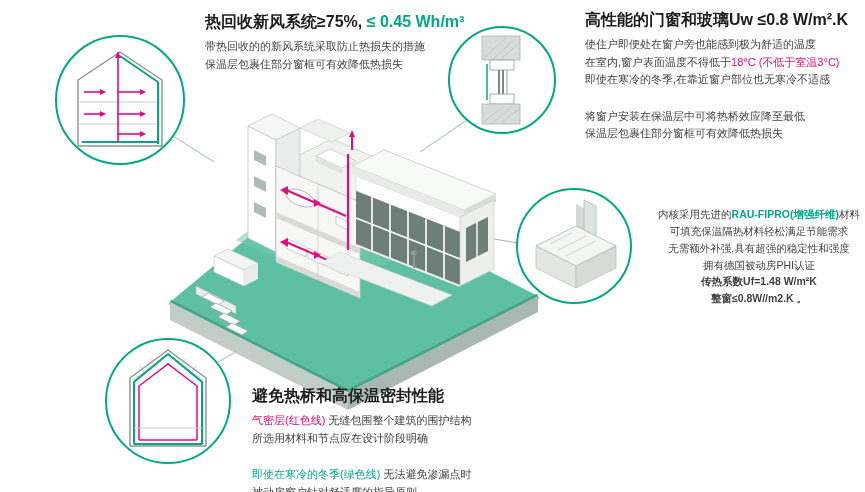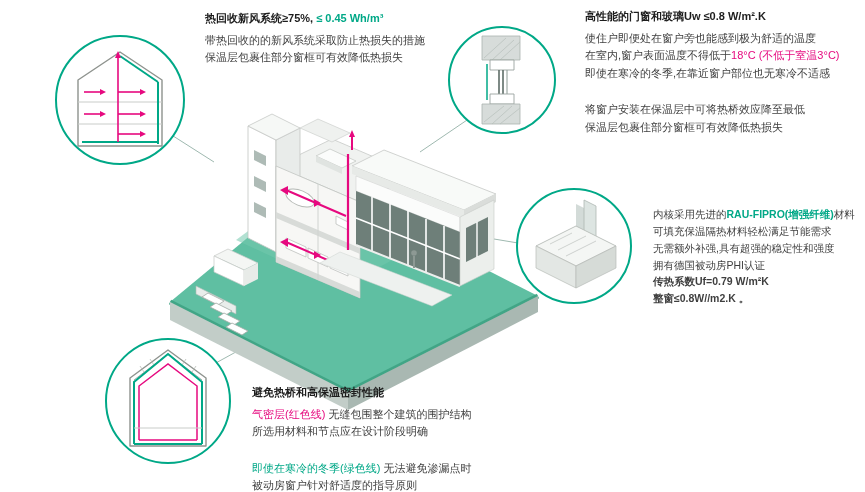--- a/index.html
+++ b/index.html
@@ -1,20 +1,20 @@
 <!DOCTYPE html>
 <html><head>
 <meta charset="utf-8">
 <style>
   html,body{margin:0;padding:0;background:#ffffff;}
   #canvas{position:relative;width:865px;height:492px;background:#fff;overflow:hidden;
           font-family:"Liberation Sans","DejaVu Sans",sans-serif;}
   #scene{position:absolute;left:0;top:0;}
   .note{position:absolute;color:#3f3f3f;}
-  .note h3{margin:0 0 7px 0;font-size:11px;font-weight:bold;color:#1d1d1d;line-height:1.25;}
+  .note h3{margin:0 0 7px 0;font-size:16px;font-weight:bold;color:#1d1d1d;line-height:1.25;}
   .note p{margin:0 0 3px 0;font-size:11px;line-height:1.32;color:#3f3f3f;}
   .note p.gap{margin-top:22px;}
   .note p.small{font-size:9.5px;color:#8c8c8c;margin-top:7px;}
   .teal{color:#00A887;}
   .red{color:#E6097F;}
   .b{font-weight:bold;}
   #n3 p{font-size:10.5px;}
 </style>
 </head>
 <body>
@@ -214,26 +214,26 @@
 
   <div class="note" id="n2" style="left:585px;top:10px;width:278px;">
     <h3>高性能的门窗和玻璃Uw ≤0.8 W/m².K</h3>
     <p>使住户即便处在窗户旁也能感到极为舒适的温度</p>
     <p><span>在室内,窗户表面温度不得低于</span><span class="red">18°C (不低于室温3°C)</span></p>
     <p>即使在寒冷的冬季,在靠近窗户部位也无寒冷不适感</p>
     <p class="gap">将窗户安装在保温层中可将热桥效应降至最低</p>
     <p>保温层包裹住部分窗框可有效降低热损失</p>
   </div>
 
-  <div class="note" id="n3" style="left:653px;top:208px;width:212px;">
+  <div class="note" id="n3" style="left:653px;top:208px;width:212px;text-align:center;">
     <p><span>内核采用先进的</span><span class="teal b">RAU-FIPRO(增强纤维)</span><span>材料</span></p>
     <p>可填充保温隔热材料轻松满足节能需求</p>
     <p>无需额外补强,具有超强的稳定性和强度</p>
     <p>拥有德国被动房PHI认证</p>
-    <p class="teal b">传热系数Uf=0.79 W/m²K</p>
+    <p class="teal b">传热系数Uf=1.48 W/m²K</p>
     <p class="teal b">整窗≤0.8W//m2.K 。</p>
   </div>
 
   <div class="note" id="n4" style="left:252px;top:386px;width:345px;">
     <h3>避免热桥和高保温密封性能</h3>
     <p><span class="red">气密层(红色线)</span><span> 无缝包围整个建筑的围护结构</span></p>
     <p>所选用材料和节点应在设计阶段明确</p>
     <p class="gap"><span class="teal">即使在寒冷的冬季(绿色线)</span><span> 无法避免渗漏点时</span></p>
     <p>被动房窗户针对舒适度的指导原则</p>
     <p class="small">*热桥效应: 热量易于在边,角,连接点等细部分传导</p>

